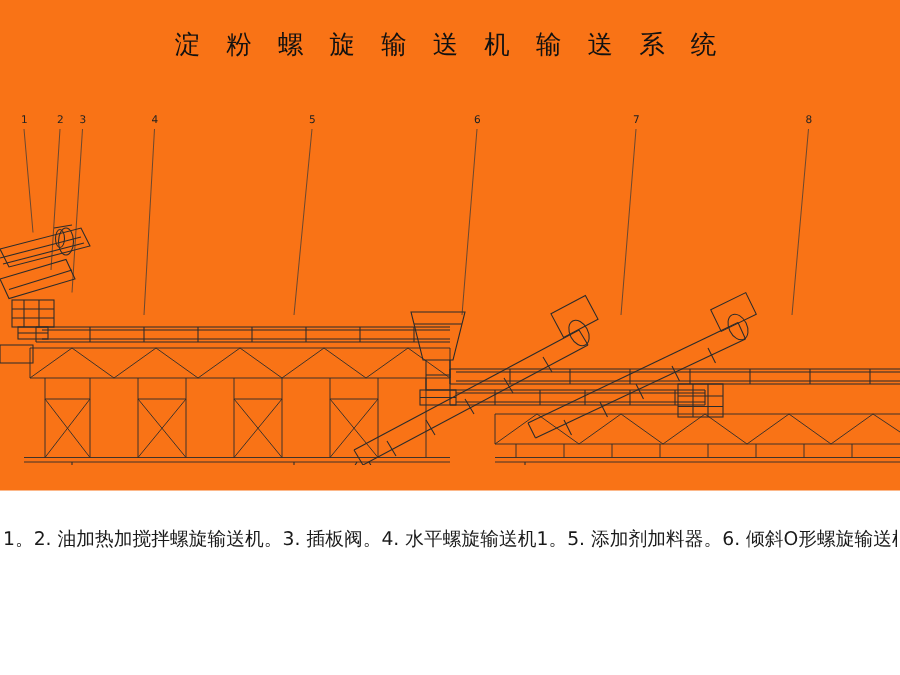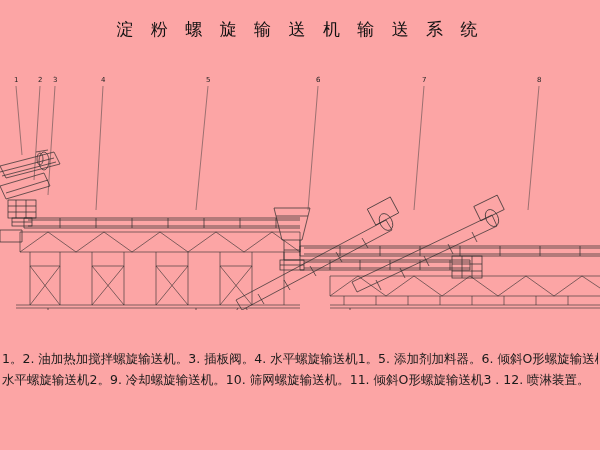--- a/index.html
+++ b/index.html
@@ -10,22 +10,22 @@
   body {
     width: 600px;
     height: 450px;
     overflow: hidden;
     font-family: "Liberation Sans", sans-serif;
     color: #000000;
   }
   .page {
     position: relative;
     width: 600px;
-    height: 450px;
-    background: #fca5a5;
+    height: 327px;
+    background: #f97316;
   }
   .title {
     position: absolute;
     top: 18px;
     left: 0;
     width: 600px;
     text-align: center;
     font-size: 17px;
     letter-spacing: 6px;
     font-weight: 500;
@@ -201,16 +201,15 @@
 
       <g stroke="#2b2b2b" stroke-width="0.8" fill="none">
         <path d="M0 252 L600 252"></path>
       </g>
 
     </svg>
   </div>
 
   <div class="legend">
     <div class="legend-line">1。2. 油加热加搅拌螺旋输送机。3. 插板阀。4. 水平螺旋输送机1。5. 添加剂加料器。6. 倾斜O形螺旋输送机2</div>
-    <div class="legend-line">水平螺旋输送机2。9. 冷却螺旋输送机。10. 筛网螺旋输送机。11. 倾斜O形螺旋输送机3 . 12. 喷淋装置。</div>
   </div>
 
 </div>
 
 </body></html>

